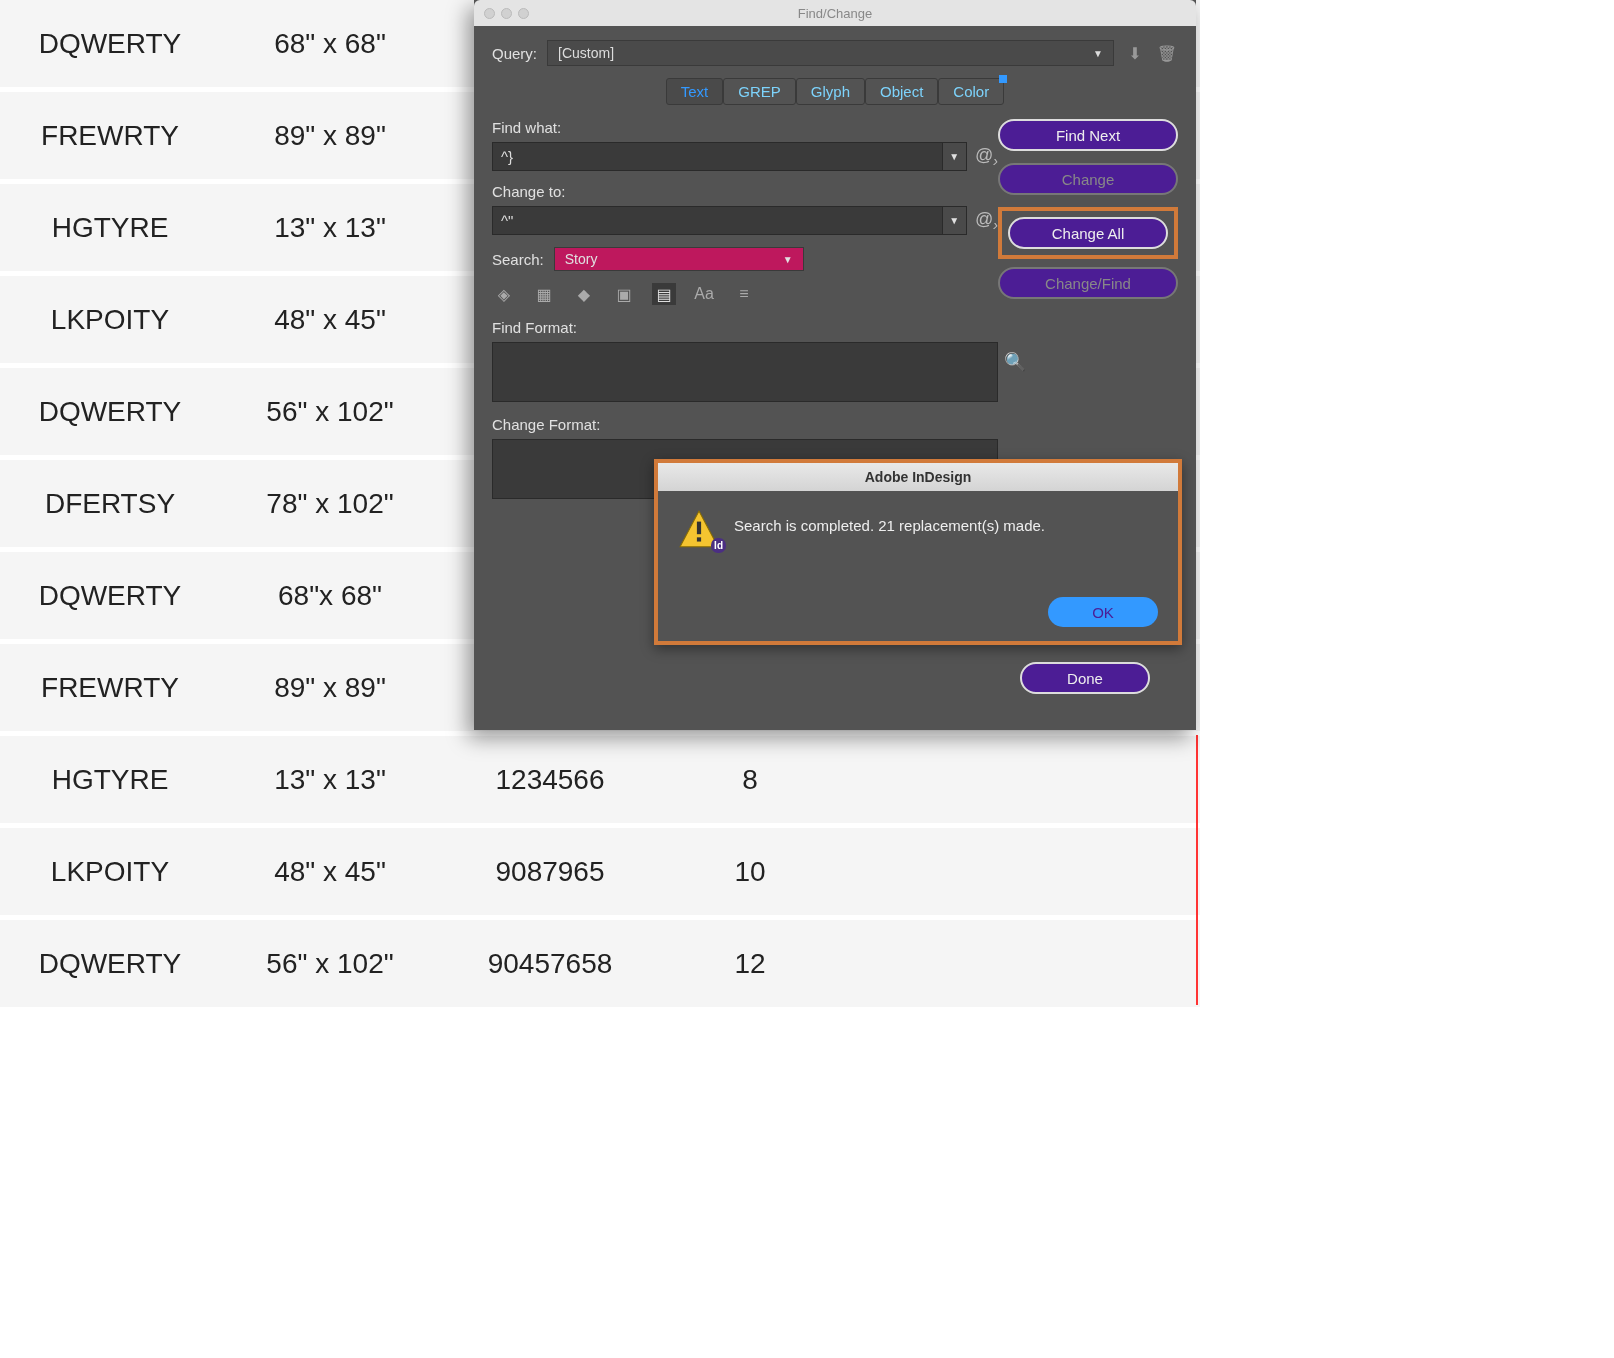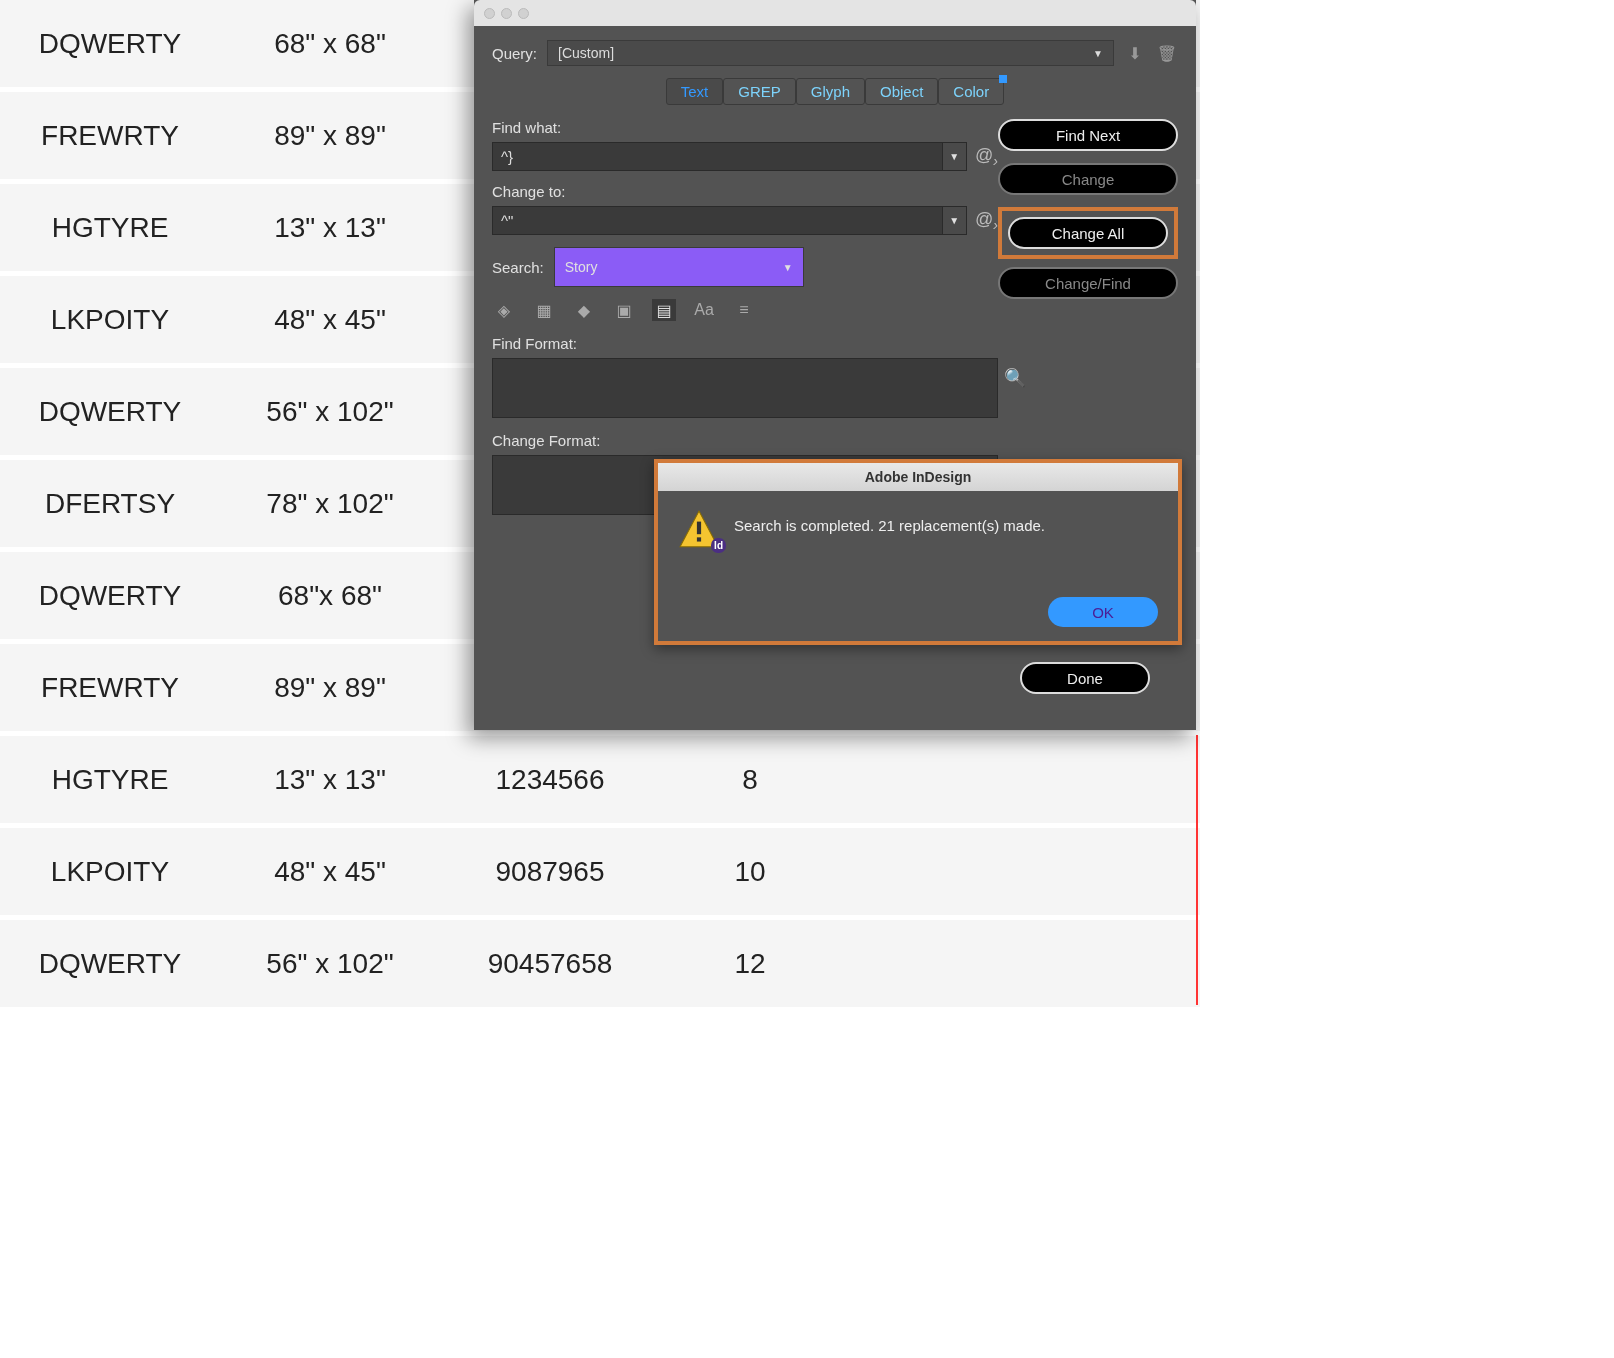--- a/index.html
+++ b/index.html
@@ -170,22 +170,22 @@
     }
     
     .search-row {
       display: flex;
       align-items: center;
       gap: 10px;
       margin-bottom: 12px;
     }
     .search-select {
       width: 250px;
-      height: 40px;
-      background: #8b5cf6;
+      height: 24px;
+      background: #be185d;
       border: 1px solid #3a3a3a;
       display: flex;
       align-items: center;
       justify-content: space-between;
       padding: 0 10px;
       font-size: 14px;
     }
     
     .opt-icons {
       display: flex;
@@ -241,21 +241,21 @@
     .radio.checked::after {
       content: '';
       width: 7px; height: 7px;
       border-radius: 50%;
       background: #ddd;
     }
     
     .action-btn {
       height: 32px;
       border-radius: 16px;
-      background: #000000;
+      background: #4c1d95;
       border: 2px solid #ddd;
       color: #eee;
       display: flex;
       align-items: center;
       justify-content: center;
       font-size: 15px;
       margin-bottom: 12px;
     }
     .action-btn.disabled {
       border-color: #777;
@@ -415,20 +415,21 @@
 
 <div class="blue-line"></div>
 
 <div class="panel">
   <div class="titlebar">
     <div class="traffic-lights">
       <div class="traffic-light"></div>
       <div class="traffic-light"></div>
       <div class="traffic-light"></div>
     </div>
+    <div class="titlebar-title">Find/Change</div>
   </div>
 
   <div class="panel-body">
     <div class="query-row">
       <span class="query-label">Query:</span>
       <div class="query-select">
         <span>[Custom]</span>
         <span class="chev-down">▼</span>
       </div>
       <div class="icon-btn">⬇</div>

